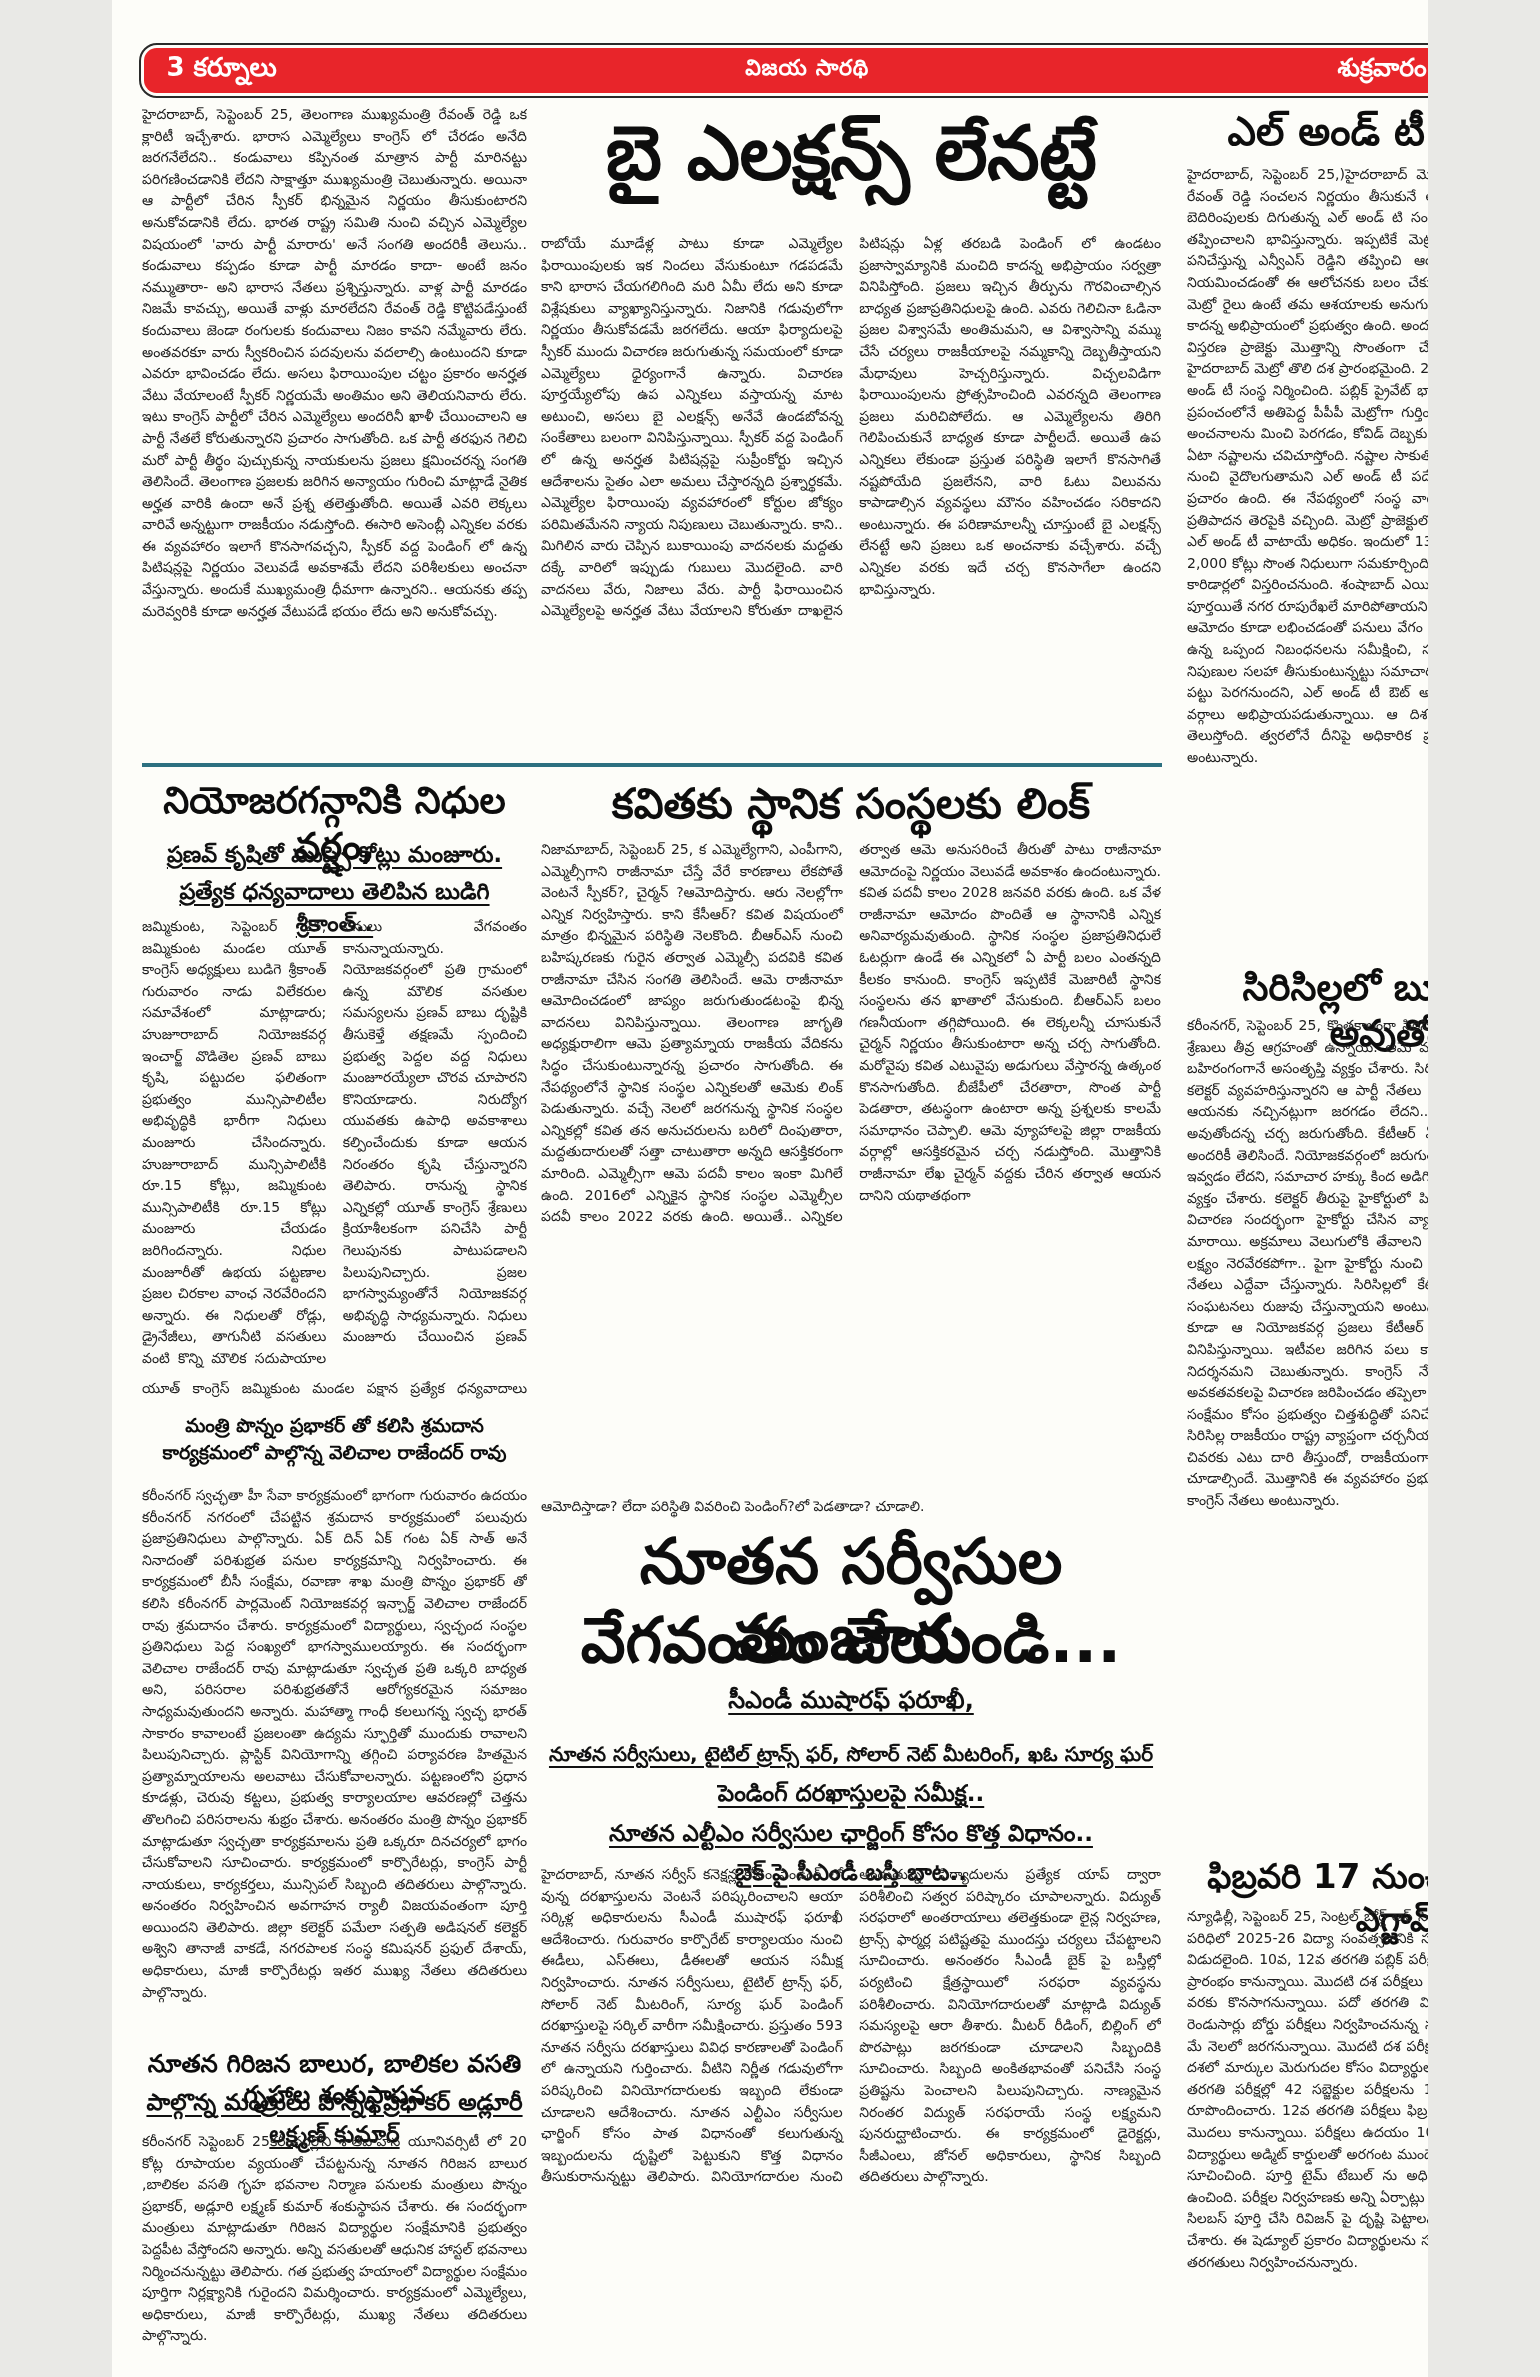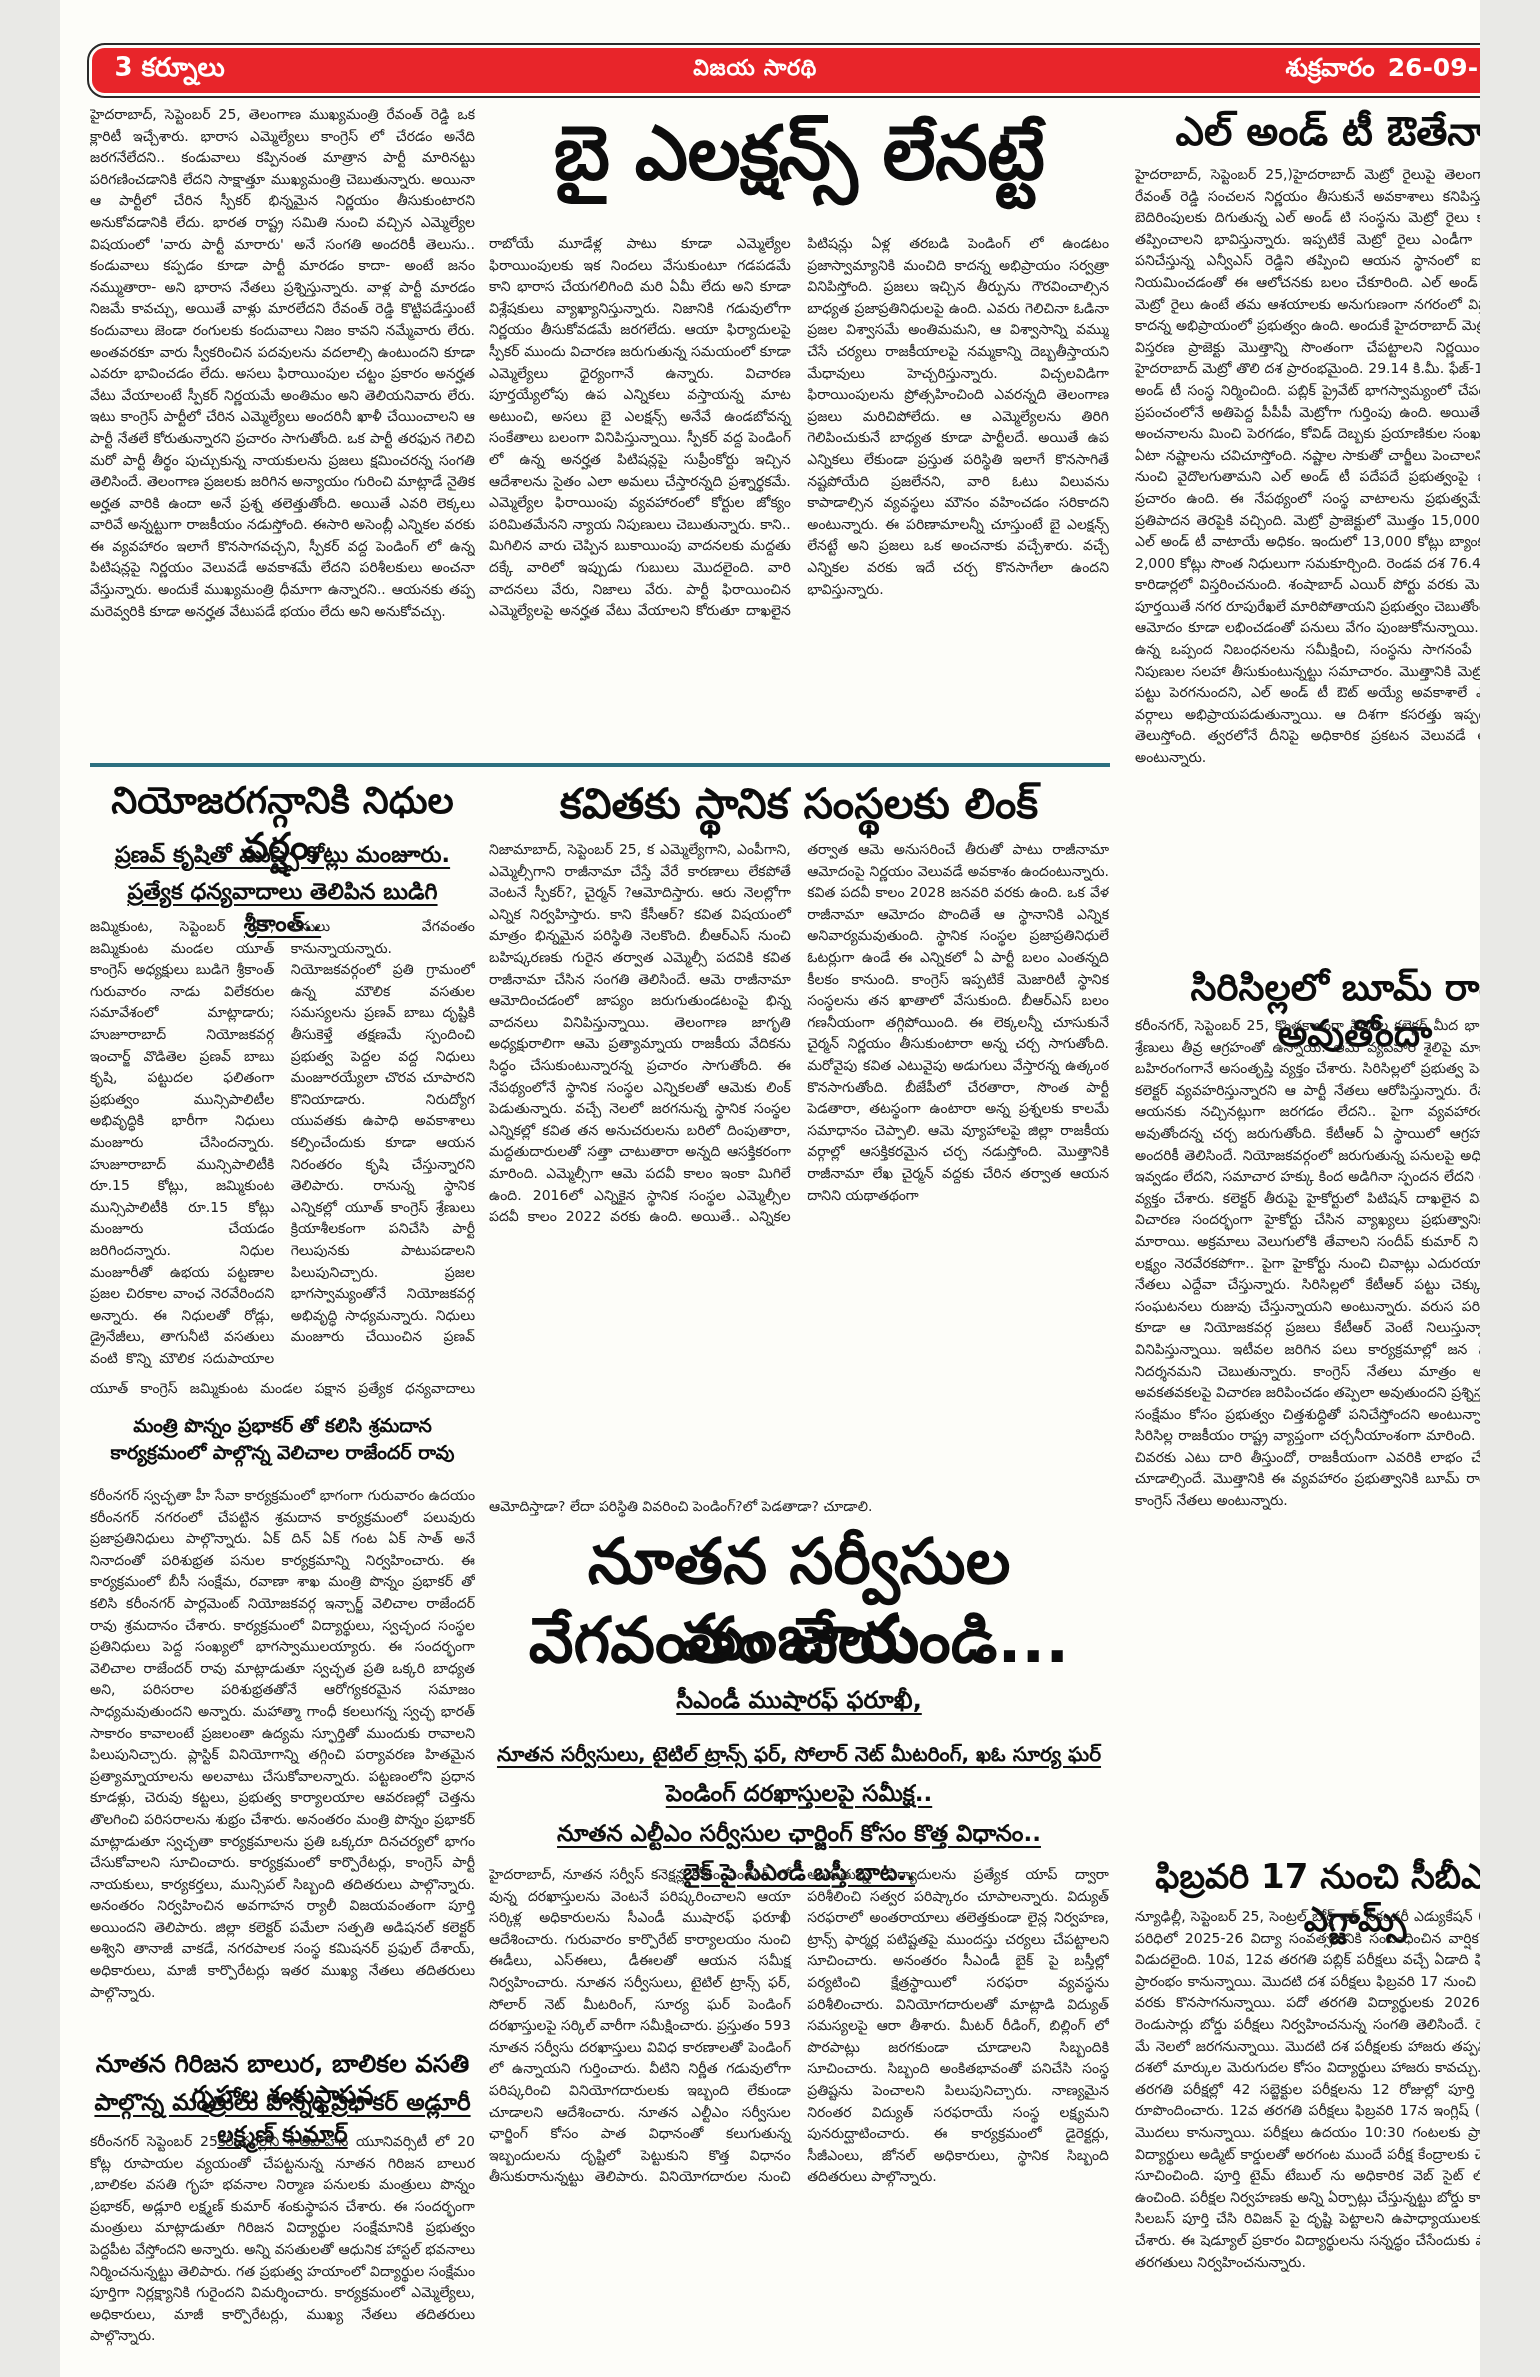--- a/index.html
+++ b/index.html
@@ -1,16 +1,16 @@
 <!DOCTYPE html>
 <html style="font-size:12px"><head>
 <meta charset="utf-8">
 <style>
   html,body{margin:0;padding:0;background:#e9e9e6;}
-  .page{position:relative;width:1420px;height:2377px;background:#fdfdf9;margin:0 auto;
+  .page{position:relative;width:1316px;height:2377px;background:#fdfdf9;margin:0 auto;
         font-family:"DejaVu Sans",sans-serif;color:#1c1c1c;overflow:hidden;}
   .abs{position:absolute;box-sizing:border-box;}
   
   .mast-outer{border:2.2px solid #2a2a2a;border-radius:18px;padding:3px;background:#fdfdf9;}
   .mast-inner{width:100%;height:100%;background:#e8252a;border-radius:12.7px;display:flex;
               align-items:center;justify-content:space-between;padding:0 22.4px;box-sizing:border-box;
               color:#ffffff;font-weight:bold;}
   .mast-left{font-size:26px;}
   .mast-center{font-size:22px;letter-spacing:0.7px;}
   .mast-right{font-size:25px;display:flex;gap:13px;}

